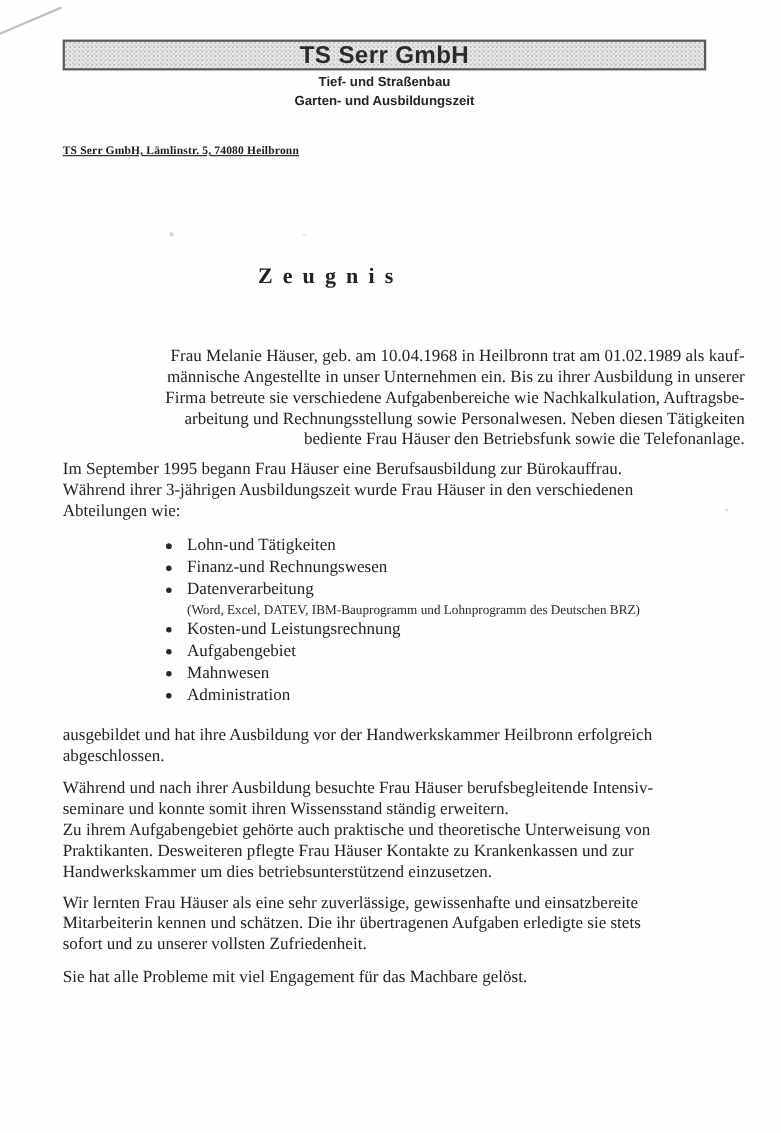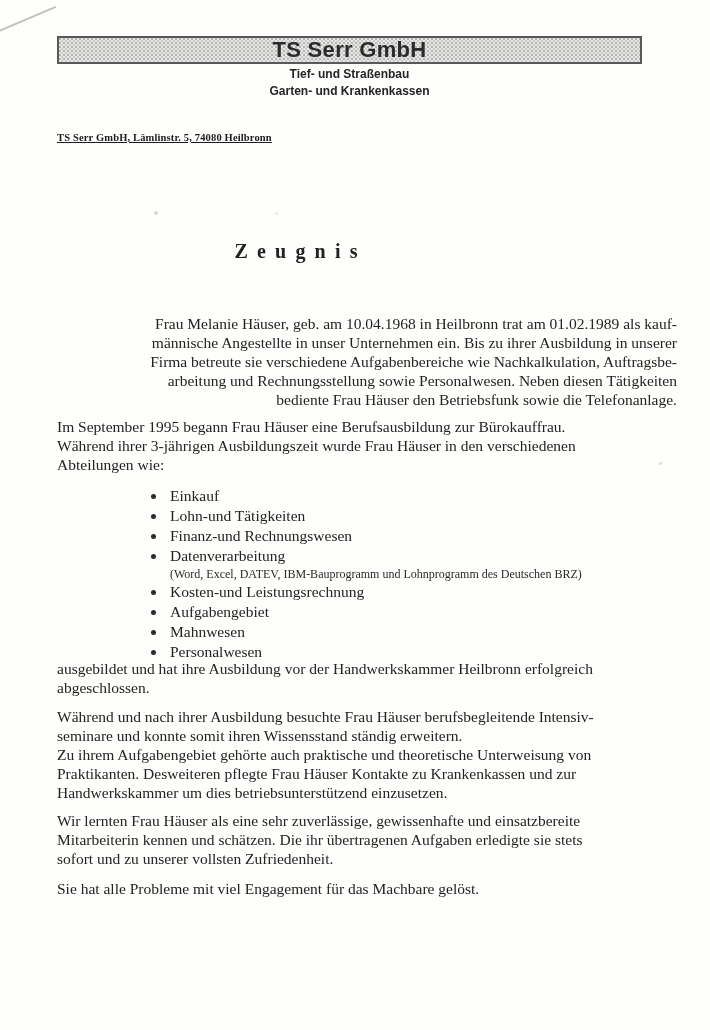--- a/index.html
+++ b/index.html
@@ -92,39 +92,38 @@
 
   <div class="scratch"></div>
   <div class="speck a"></div>
   <div class="speck b"></div>
   <div class="speck c"></div>
 
   <div class="header-box">
     <div class="company">TS Serr GmbH</div>
   </div>
   <div class="subtitle s1">Tief- und Straßenbau</div>
-  <div class="subtitle s2">Garten- und Krankenkassen</div>
+  <div class="subtitle s2">Garten- und Ausbildungszeit</div>
 
   <div class="sender-line">TS Serr GmbH, Lämlinstr. 5, 74080 Heilbronn</div>
 
   <div class="doc-title">Zeugnis</div>
 
   <div class="para p1">Frau Melanie Häuser, geb. am 10.04.1968 in Heilbronn trat am 01.02.1989 als kauf-
 männische Angestellte in unser Unternehmen ein. Bis zu ihrer Ausbildung in unserer
 Firma betreute sie verschiedene Aufgabenbereiche wie Nachkalkulation, Auftragsbe-
 arbeitung und Rechnungsstellung sowie Personalwesen. Neben diesen Tätigkeiten
 bediente Frau Häuser den Betriebsfunk sowie die Telefonanlage.</div>
   <div class="para p2">Im September 1995 begann Frau Häuser eine Berufsausbildung zur Bürokauffrau.
 Während ihrer 3-jährigen Ausbildungszeit wurde Frau Häuser in den verschiedenen
 Abteilungen wie:</div>
 
   <ul class="tr-list">
     <li class="tr-item">
       <span class="bullet"></span>
-      <span class="li-label">Einkauf</span>
 
     </li>
     <li class="tr-item">
       <span class="bullet"></span>
       <span class="li-label">Lohn-und Tätigkeiten</span>
 
     </li>
     <li class="tr-item">
       <span class="bullet"></span>
       <span class="li-label">Finanz-und Rechnungswesen</span>
@@ -145,21 +144,21 @@
       <span class="li-label">Aufgabengebiet</span>
 
     </li>
     <li class="tr-item">
       <span class="bullet"></span>
       <span class="li-label">Mahnwesen</span>
 
     </li>
     <li class="tr-item">
       <span class="bullet"></span>
-      <span class="li-label">Personalwesen</span>
+      <span class="li-label">Administration</span>
 
     </li>
   </ul>
 
   <div class="para p3">ausgebildet und hat ihre Ausbildung vor der Handwerkskammer Heilbronn erfolgreich
 abgeschlossen.</div>
   <div class="para p4">Während und nach ihrer Ausbildung besuchte Frau Häuser berufsbegleitende Intensiv-
 seminare und konnte somit ihren Wissensstand ständig erweitern.
 Zu ihrem Aufgabengebiet gehörte auch praktische und theoretische Unterweisung von
 Praktikanten. Desweiteren pflegte Frau Häuser Kontakte zu Krankenkassen und zur

